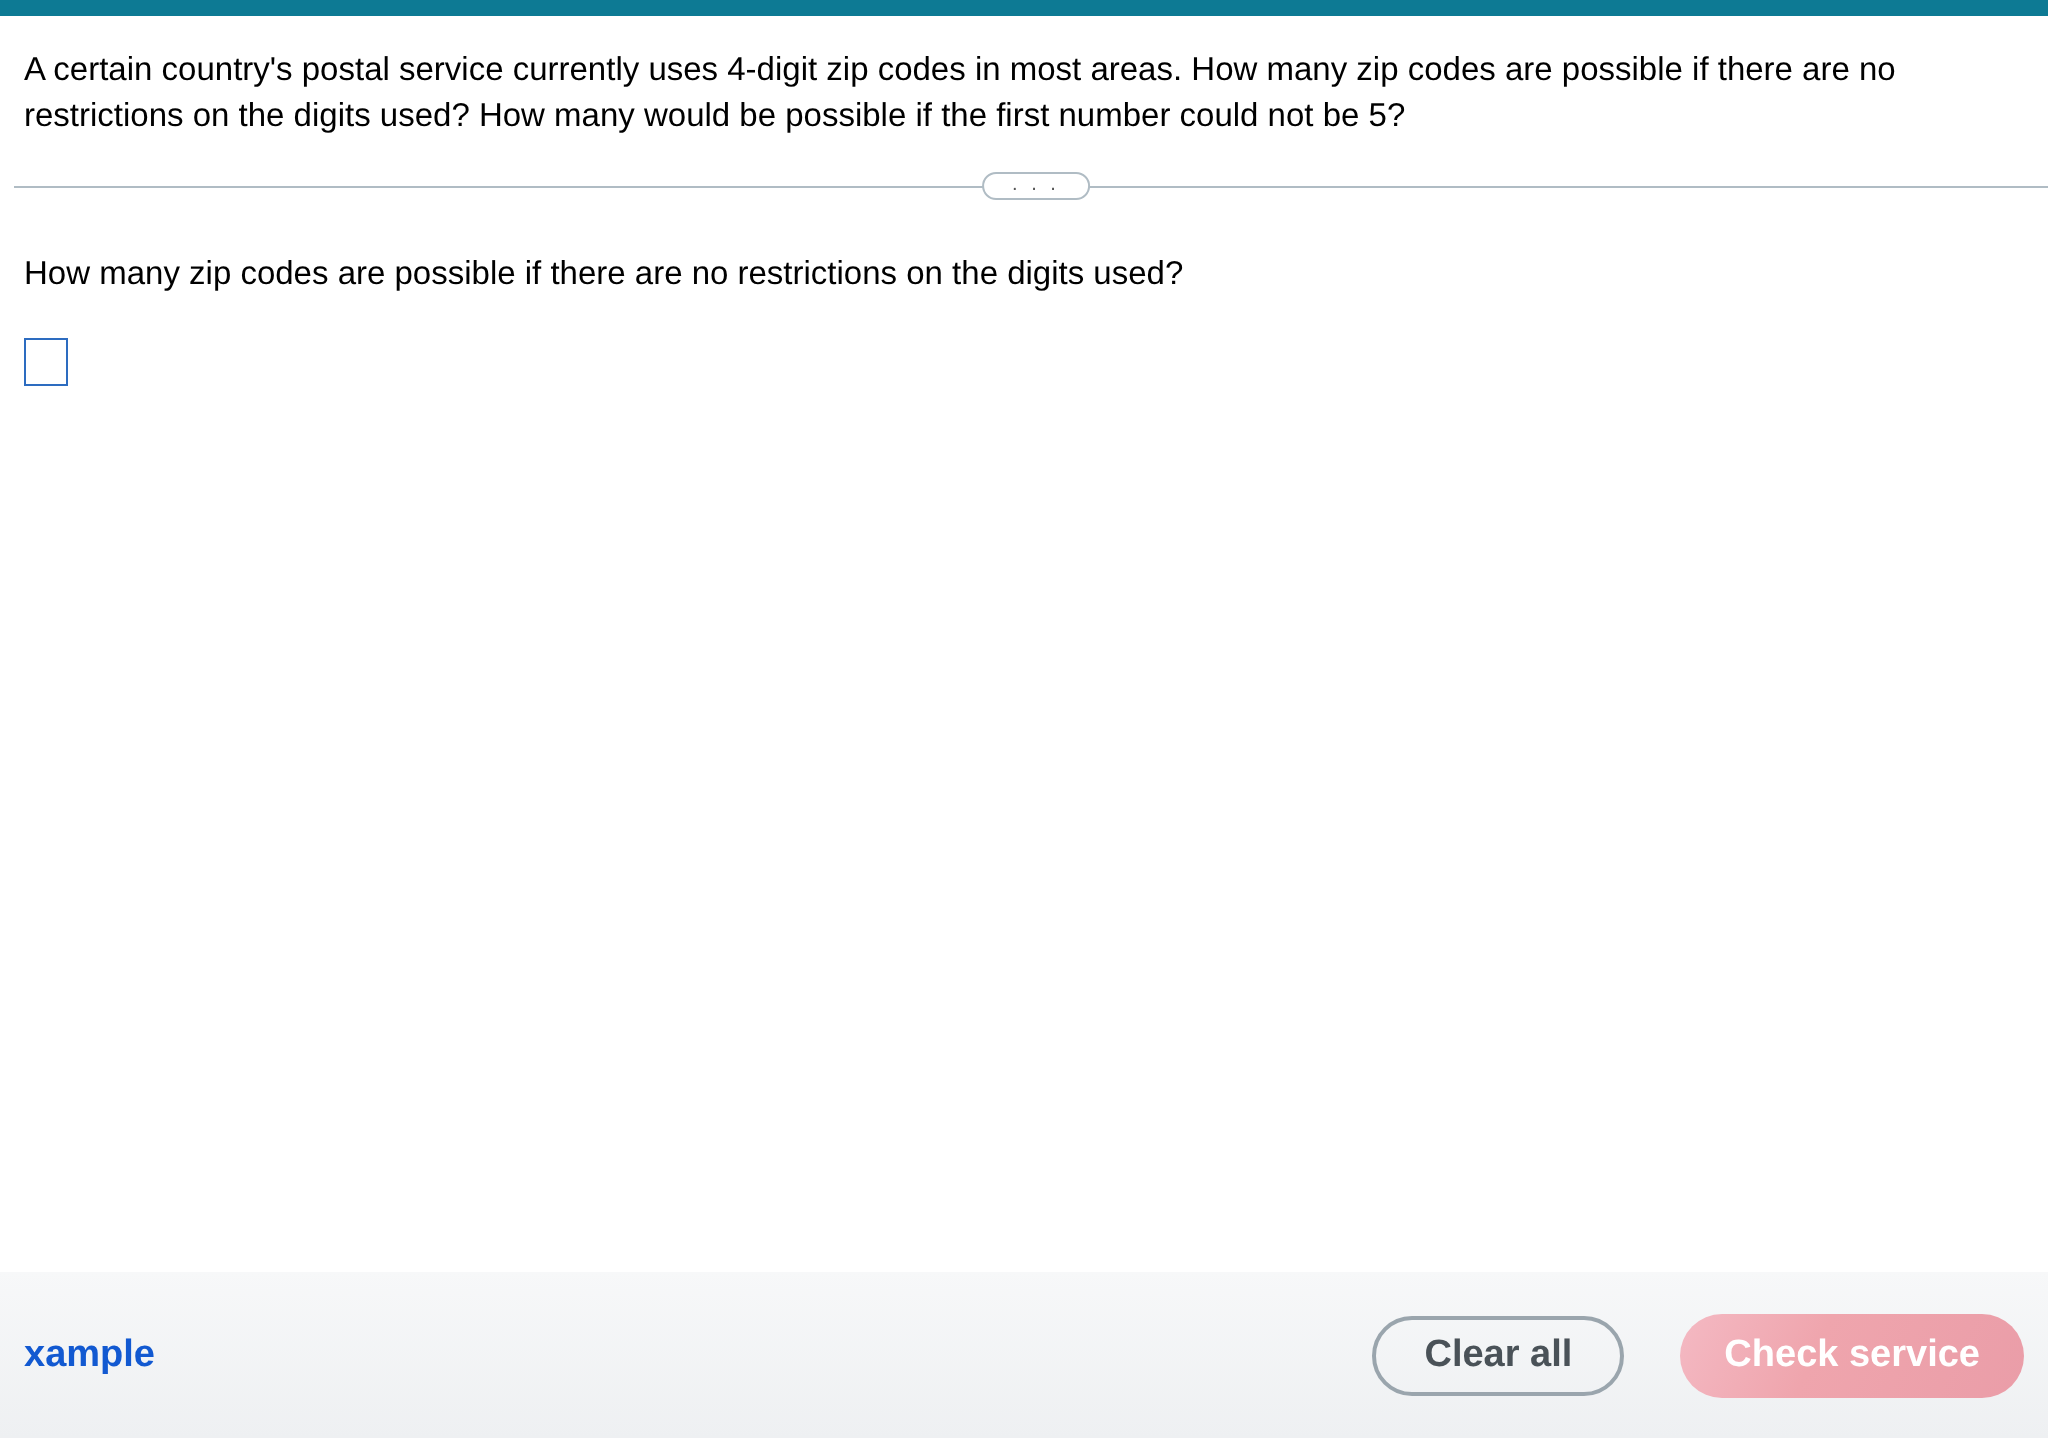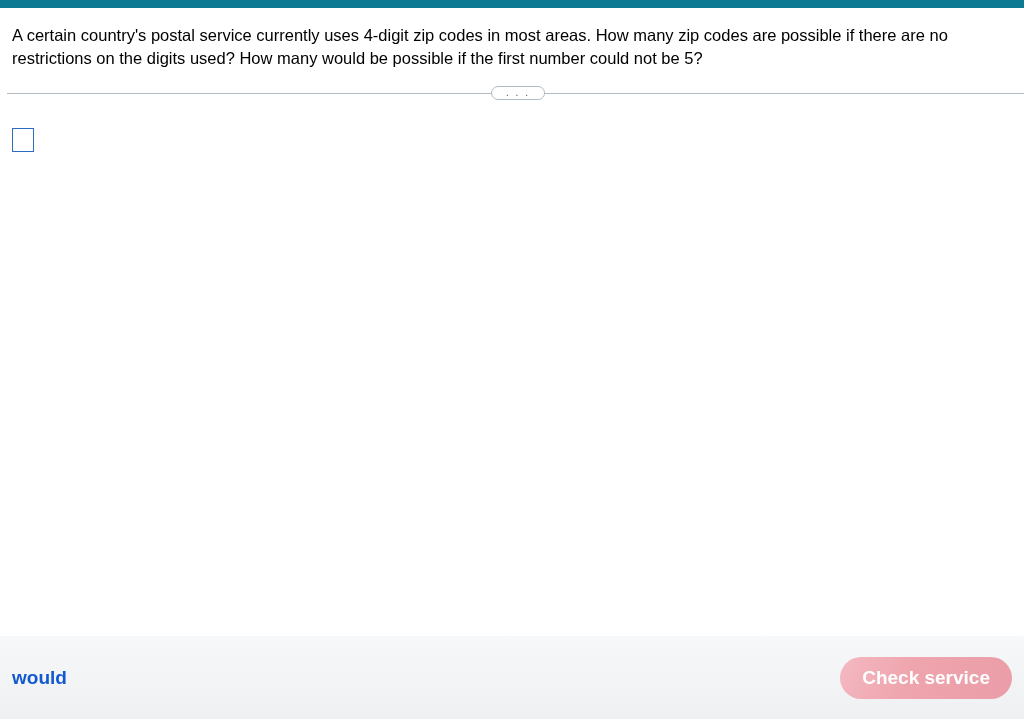--- a/index.html
+++ b/index.html
@@ -159,24 +159,26 @@
 <div class="top-bar"></div>
 
 <div class="content-area">
   <p class="question-text">A certain country's postal service currently uses 4-digit zip codes in most areas. How many zip codes are possible if there are no restrictions on the digits used? How many would be possible if the first number could not be 5?</p>
   
   <div class="divider-wrapper">
     <div class="divider-line"></div>
     <div class="divider-pill">. . .</div>
   </div>
   
+  <p class="sub-question">How many zip codes are possible if there are no restrictions on the digits used?</p>
   
   <input type="text" class="answer-input" value="" style="">
 </div>
 
 <div class="footer">
   <div class="footer-left">
-    <span class="link-example">would</span>
+    <span class="link-example">xample</span>
   </div>
   <div class="footer-right">
+    <button class="clear-all-btn">Clear all</button>
     <button class="check-answer-btn">Check service</button>
   </div>
 </div>
 
 </body></html>

